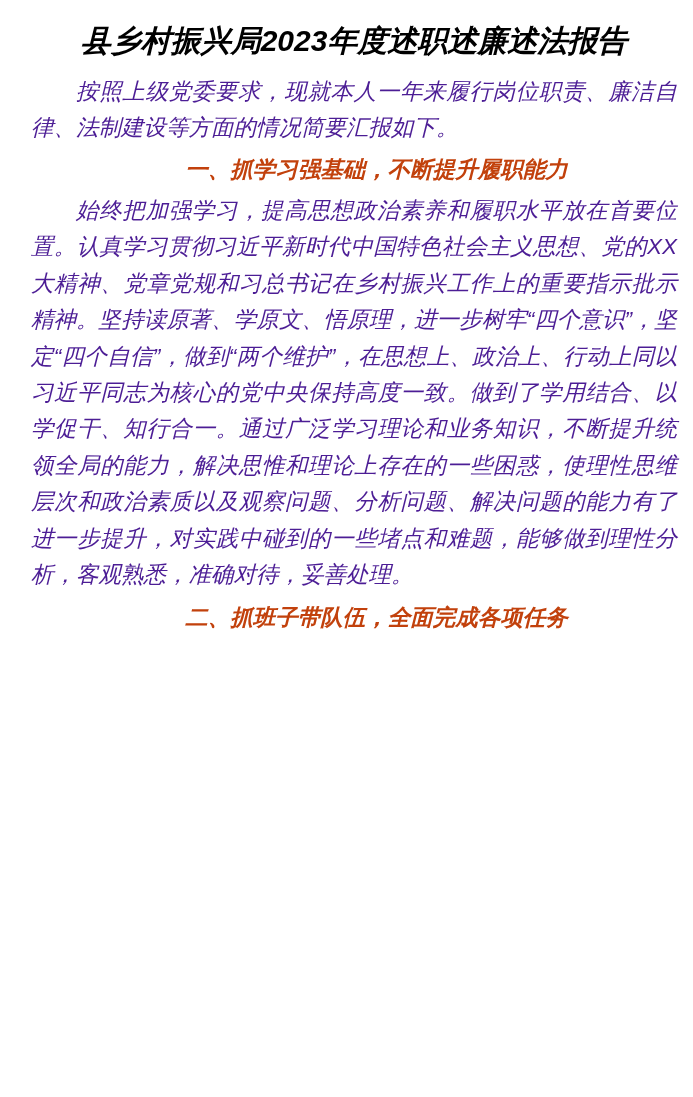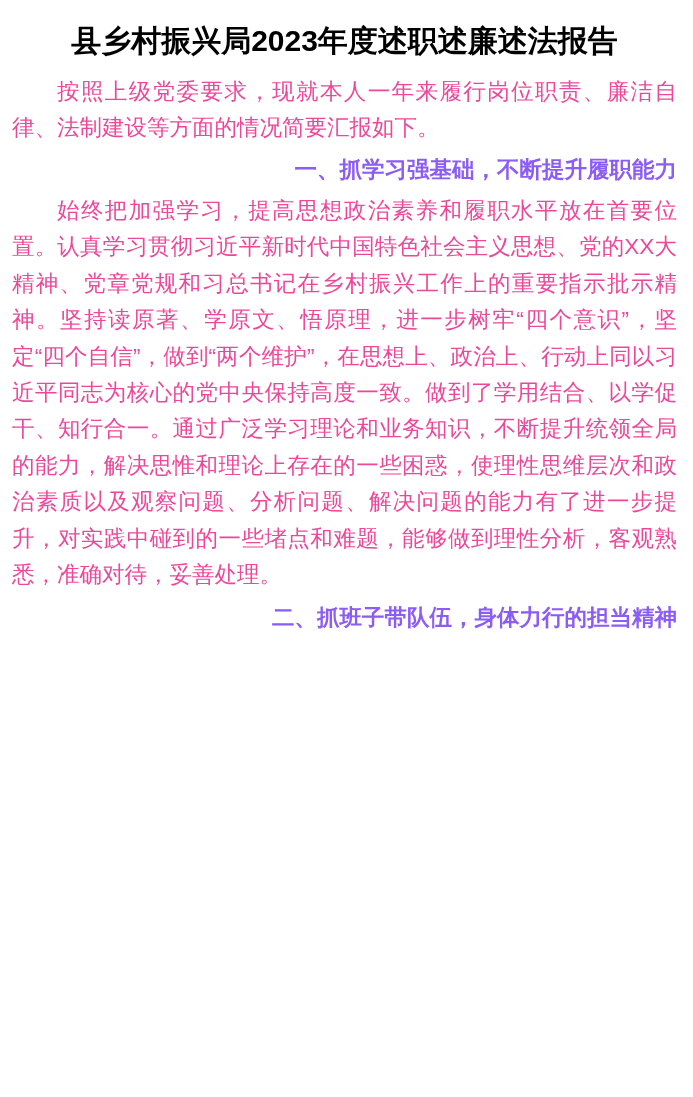--- a/index.html
+++ b/index.html
@@ -11,62 +11,63 @@
     width: 693px;
     height: 1097px;
     font-family: "Liberation Sans", sans-serif;
     color: #1a1a1a;
     overflow: hidden;
   }
   .page {
     width: 693px;
     height: 1097px;
     box-sizing: border-box;
-    padding: 22px 16px 0 12px;
+    padding: 22px 16px 0 31px;
     background: #ffffff;
     position: relative;
+    font-style: italic;
   }
   .doc-title {
     font-size: 30px;
     font-weight: bold;
     letter-spacing: 0px;
     line-height: 1.25;
     color: #000000;
     text-align: center;
     white-space: nowrap;
     margin: 0 0 14px 0;
   }
   .para {
     font-size: 22.5px;
     line-height: 1.62;
-    color: #ec4899;
+    color: #4c1d95;
     text-align: justify;
     text-justify: inter-ideograph;
     text-indent: 2em;
     margin: 0 0 4px 0;
   }
   .heading {
     font-size: 22.5px;
     line-height: 1.62;
-    color: #8b5cf6;
+    color: #c2410c;
     font-weight: bold;
     text-indent: 2em;
     margin: 6px 0 4px 0;
-    text-align: right;
+    text-align: center;
   }
 </style>
 </head>
 <body>
 
 <div class="page">
 
   <h1 class="doc-title">县乡村振兴局2023年度述职述廉述法报告</h1>
 
   <p class="para">按照上级党委要求，现就本人一年来履行岗位职责、廉洁自律、法制建设等方面的情况简要汇报如下。</p>
 
   <p class="heading">一、抓学习强基础，不断提升履职能力</p>
 
   <p class="para">始终把加强学习，提高思想政治素养和履职水平放在首要位置。认真学习贯彻习近平新时代中国特色社会主义思想、党的XX大精神、党章党规和习总书记在乡村振兴工作上的重要指示批示精神。坚持读原著、学原文、悟原理，进一步树牢“四个意识”，坚定“四个自信”，做到“两个维护”，在思想上、政治上、行动上同以习近平同志为核心的党中央保持高度一致。做到了学用结合、以学促干、知行合一。通过广泛学习理论和业务知识，不断提升统领全局的能力，解决思惟和理论上存在的一些困惑，使理性思维层次和政治素质以及观察问题、分析问题、解决问题的能力有了进一步提升，对实践中碰到的一些堵点和难题，能够做到理性分析，客观熟悉，准确对待，妥善处理。</p>
 
-  <p class="heading">二、抓班子带队伍，身体力行的担当精神</p>
+  <p class="heading">二、抓班子带队伍，全面完成各项任务</p>
 
 
 </div>
 
 </body></html>

